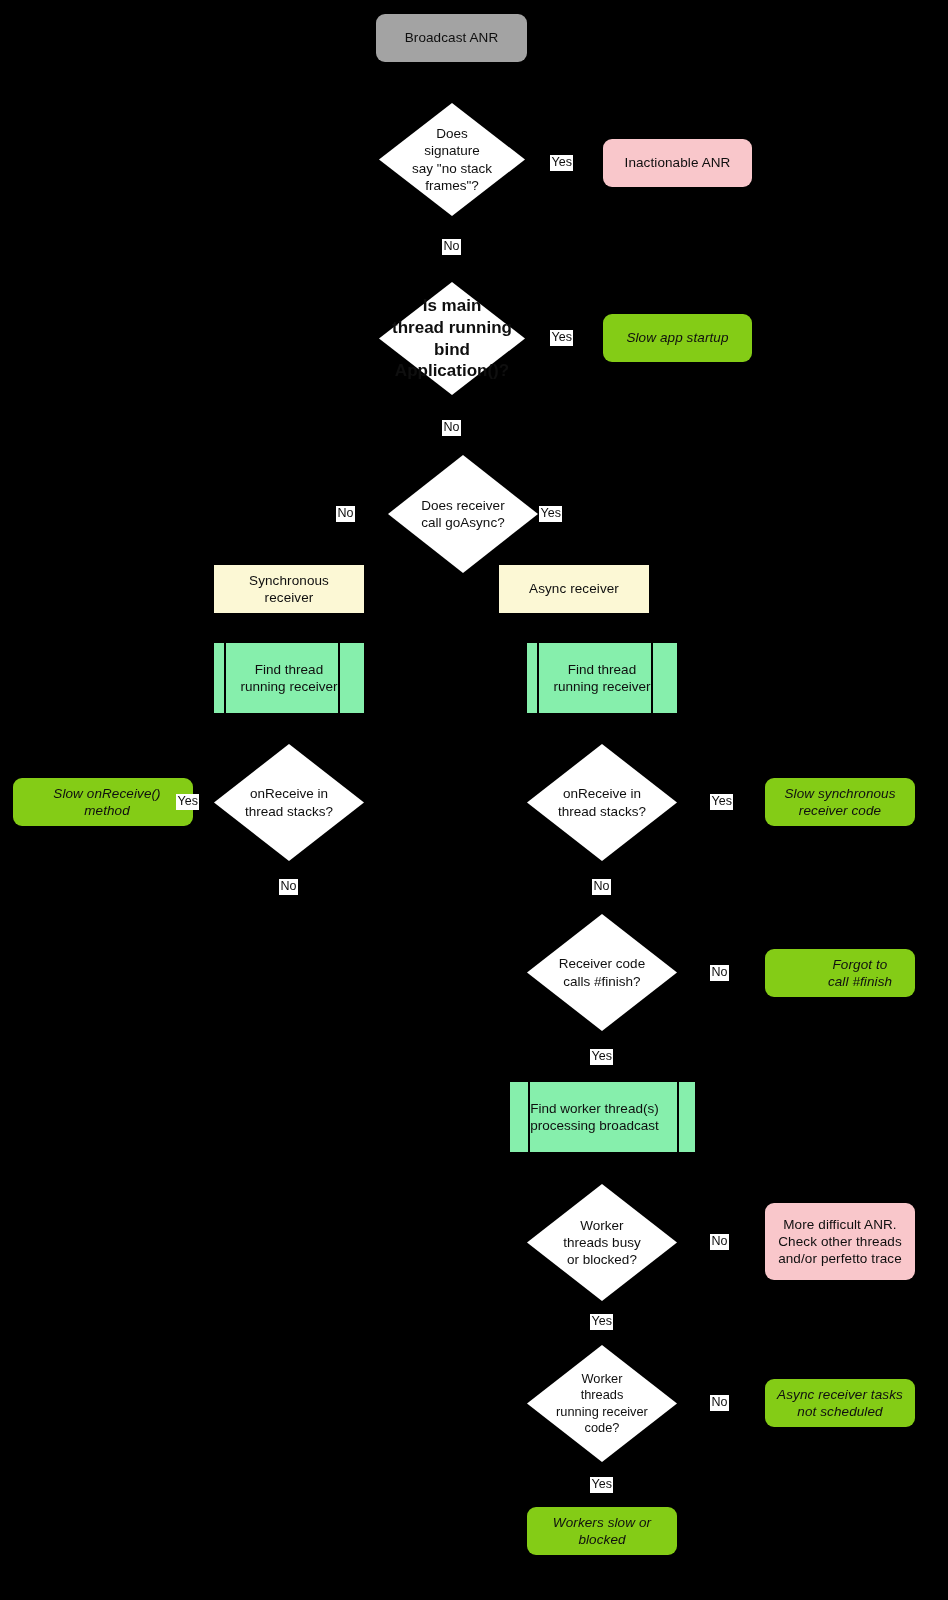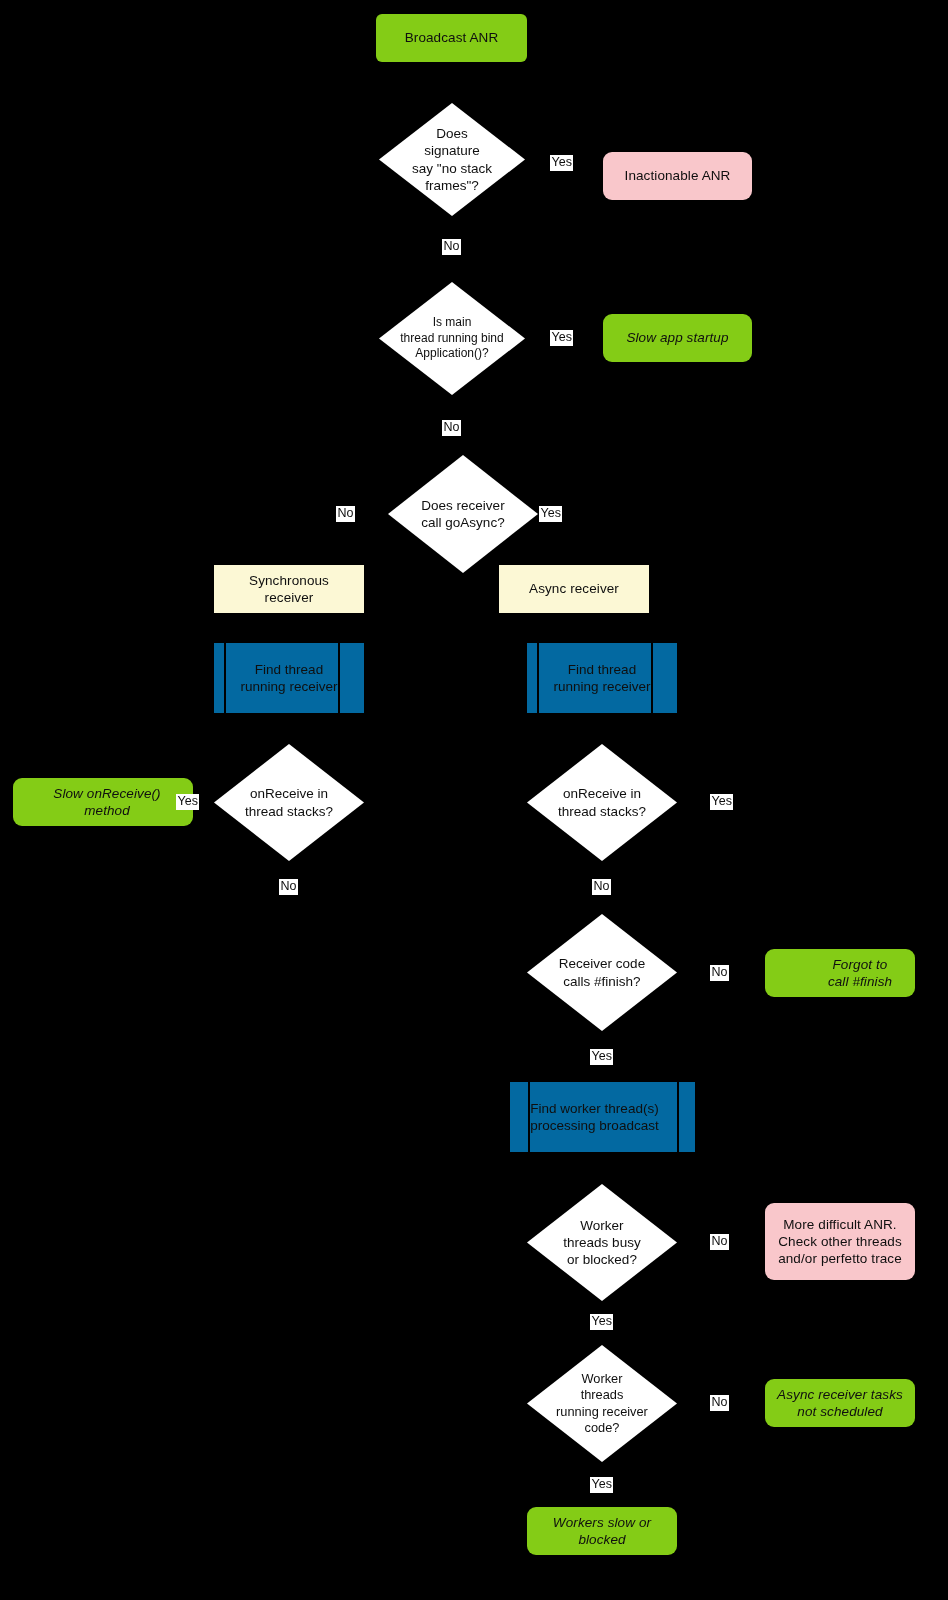--- a/index.html
+++ b/index.html
@@ -29,21 +29,21 @@
     line-height: 1.28;
     letter-spacing: 0.1px;
     white-space: pre-line;
     z-index: 3;
   }
 
   
   .rounded {
     border-radius: 9px;
   }
-  .fill-white  { background: #84cc16; border-radius: 6px; }
+  .fill-white  { background: #a3a3a3; }
   .fill-green  { background: #84cc16; font-style: italic; }
   .fill-pink   { background: #f9c7cb; }
   .fill-yellow { background: #fcf8d5; }
 
   
   .diamond {
     position: absolute;
     z-index: 2;
   }
   .diamond .dia-shape {
@@ -65,21 +65,21 @@
     line-height: 1.28;
     white-space: pre-line;
     padding: 0 6px;
     box-sizing: border-box;
     z-index: 4;
   }
 
   
   .subroutine {
     position: absolute;
-    background: #0369a1;
+    background: #86efac;
     box-sizing: border-box;
     z-index: 3;
   }
   .subroutine .bar {
     position: absolute;
     top: 0;
     bottom: 0;
     width: 1.6px;
     background: #000000;
   }
@@ -157,27 +157,27 @@
   <div class="diamond" style="left:379px; top:103px; width:146px; height:113px;">
     <div class="dia-shape"></div>
     <div class="dia-text">Does
 signature
 say "no stack
 frames"?</div>
   </div>
   <div class="edge-label" style="left:550px; top:155px;"><span>Yes</span></div>
   <div class="edge-label" style="left:442px; top:239px;"><span>No</span></div>
 
-  <div class="node rounded fill-pink" style="left:603px; top:152px; width:149px; height:48px;">
+  <div class="node rounded fill-pink" style="left:603px; top:139px; width:149px; height:48px;">
     <span>Inactionable ANR</span>
   </div>
 
   <div class="diamond" style="left:379px; top:282px; width:146px; height:113px;">
     <div class="dia-shape"></div>
-    <div class="dia-text" style="font-size:12px;">Is main
+    <div class="dia-text" style="font-size:17px;font-weight:bold;">Is main
 thread running bind
 Application()?</div>
   </div>
   <div class="edge-label" style="left:550px; top:330px;"><span>Yes</span></div>
   <div class="edge-label" style="left:442px; top:420px;"><span>No</span></div>
 
   <div class="node rounded fill-green" style="left:603px; top:314px; width:149px; height:48px;">
     <span>Slow app startup</span>
   </div>
 
@@ -226,20 +226,24 @@
 
 
   <div class="diamond" style="left:527px; top:744px; width:150px; height:117px;">
     <div class="dia-shape"></div>
     <div class="dia-text">onReceive in
 thread stacks?</div>
   </div>
   <div class="edge-label" style="left:710px; top:794px;"><span>Yes</span></div>
   <div class="edge-label" style="left:592px; top:879px;"><span>No</span></div>
 
+  <div class="node rounded fill-green" style="left:765px; top:778px; width:150px; height:48px;">
+    <span>Slow synchronous
+receiver code</span>
+  </div>
 
   <div class="diamond" style="left:527px; top:914px; width:150px; height:117px;">
     <div class="dia-shape"></div>
     <div class="dia-text">Receiver code
 calls #finish?</div>
   </div>
   <div class="edge-label" style="left:710px; top:965px;"><span>No</span></div>
   <div class="edge-label" style="left:590px; top:1049px;"><span>Yes</span></div>
 
   <div class="node rounded fill-green" style="left:765px; top:949px; width:150px; height:48px;padding-left:40px;">

